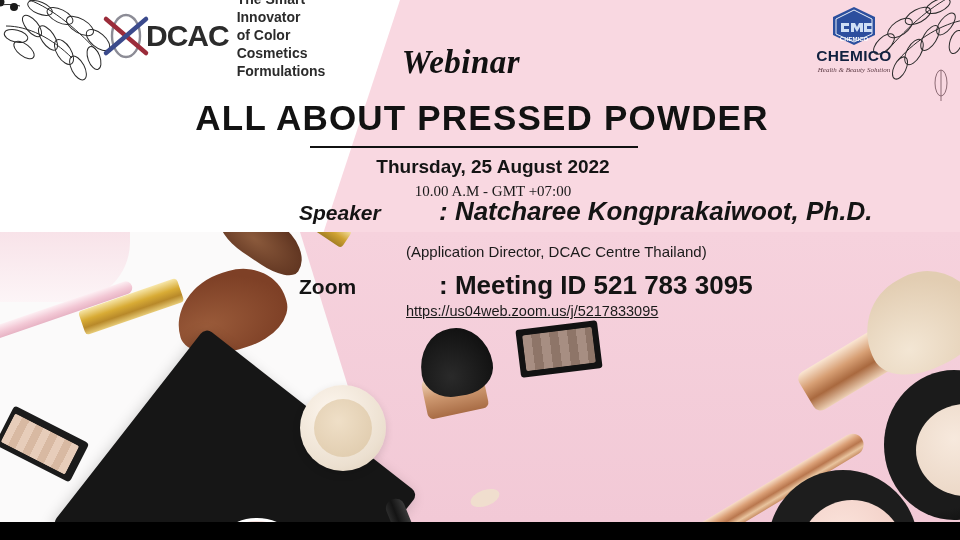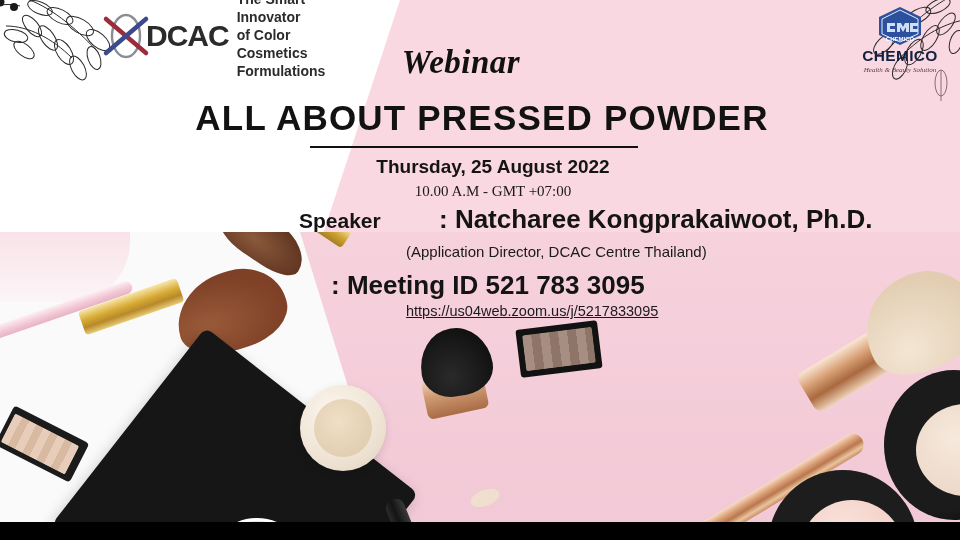--- a/index.html
+++ b/index.html
@@ -115,21 +115,21 @@
   .bot-leaf{left:932px;top:68px;width:18px;height:34px;}
 
   
   .dcac{position:absolute;left:100px;top:12px;width:250px;height:48px;display:flex;align-items:center;}
   .dcac-x{width:52px;height:46px;flex:0 0 auto;}
   .dcac-word{font-family:"Liberation Sans",sans-serif;font-weight:700;font-size:30px;
     letter-spacing:-1px;color:#2b2b2b;margin-left:-6px;line-height:1;}
   .dcac-tag{margin-left:8px;font-size:14px;line-height:1.28;color:#2b2b2b;font-weight:600;}
 
   
-  .chemico{position:absolute;left:852px;top:6px;width:96px;height:66px;text-align:center;}
+  .chemico{position:absolute;left:806px;top:6px;width:96px;height:66px;text-align:center;}
   .chem-hex{width:46px;height:40px;margin:0 auto;position:relative;}
   .chem-name{font-weight:700;font-size:15.5px;letter-spacing:.3px;color:#11213f;margin-top:1px;
     font-family:"Liberation Sans",sans-serif;}
   .chem-tag{font-family:"Liberation Serif",serif;font-style:italic;font-size:7px;color:#5c3a44;margin-top:1px;text-align:center;}
 
   
   .webinar{position:absolute;left:0;top:44px;width:842px;text-align:center;
     font-family:"Liberation Serif",serif;font-style:italic;font-weight:700;
     font-size:33px;color:#111;letter-spacing:.5px;}
   .webinar span{display:inline-block;transform:translateX(40px);}
@@ -140,21 +140,21 @@
   .rule{position:absolute;left:310px;top:146px;width:328px;height:2px;background:#111;}
 
   .date{position:absolute;left:0;top:156px;width:960px;text-align:center;
     font-weight:700;font-size:19px;color:#141414;}
   .date span{display:inline-block;transform:translateX(13px);}
   .time{position:absolute;left:0;top:182px;width:960px;text-align:center;
     font-size:15px;color:#1a1a1a;}
   .time span{display:inline-block;transform:translateX(13px);font-family:Liberation Serif, serif;}
 
   .row{position:absolute;display:flex;align-items:baseline;}
-  .row-speaker{left:299px;top:204px;}
+  .row-speaker{left:299px;top:196px;font-style:italic;}
   .row-zoom{left:299px;top:270px;}
   .lbl{font-weight:700;font-size:21px;color:#141414;width:108px;}
   .val{font-weight:700;font-size:26px;color:#141414;white-space:nowrap;margin-left:32px;}
   .sub-speaker{position:absolute;left:406px;top:243px;font-size:15px;color:#1a1a1a;}
   .sub-zoom{position:absolute;left:406px;top:303px;font-size:14.5px;color:#1a1a1a;
     text-decoration:underline;}
 </style>
 </head>
 <body>
 
@@ -289,17 +289,18 @@
     <span>10.00 A.M - GMT +07:00</span>
   </div>
 
   <div class="row row-speaker">
     <div class="lbl">Speaker</div>
     <div class="val">: Natcharee Kongprakaiwoot, Ph.D.</div>
   </div>
   <div class="sub-speaker">(Application Director, DCAC Centre Thailand)</div>
 
   <div class="row row-zoom">
+    <div class="lbl">Zoom</div>
     <div class="val">: Meeting ID 521 783 3095</div>
   </div>
   <div class="sub-zoom">https://us04web.zoom.us/j/5217833095</div>
 
 </div>
 
 </body></html>

